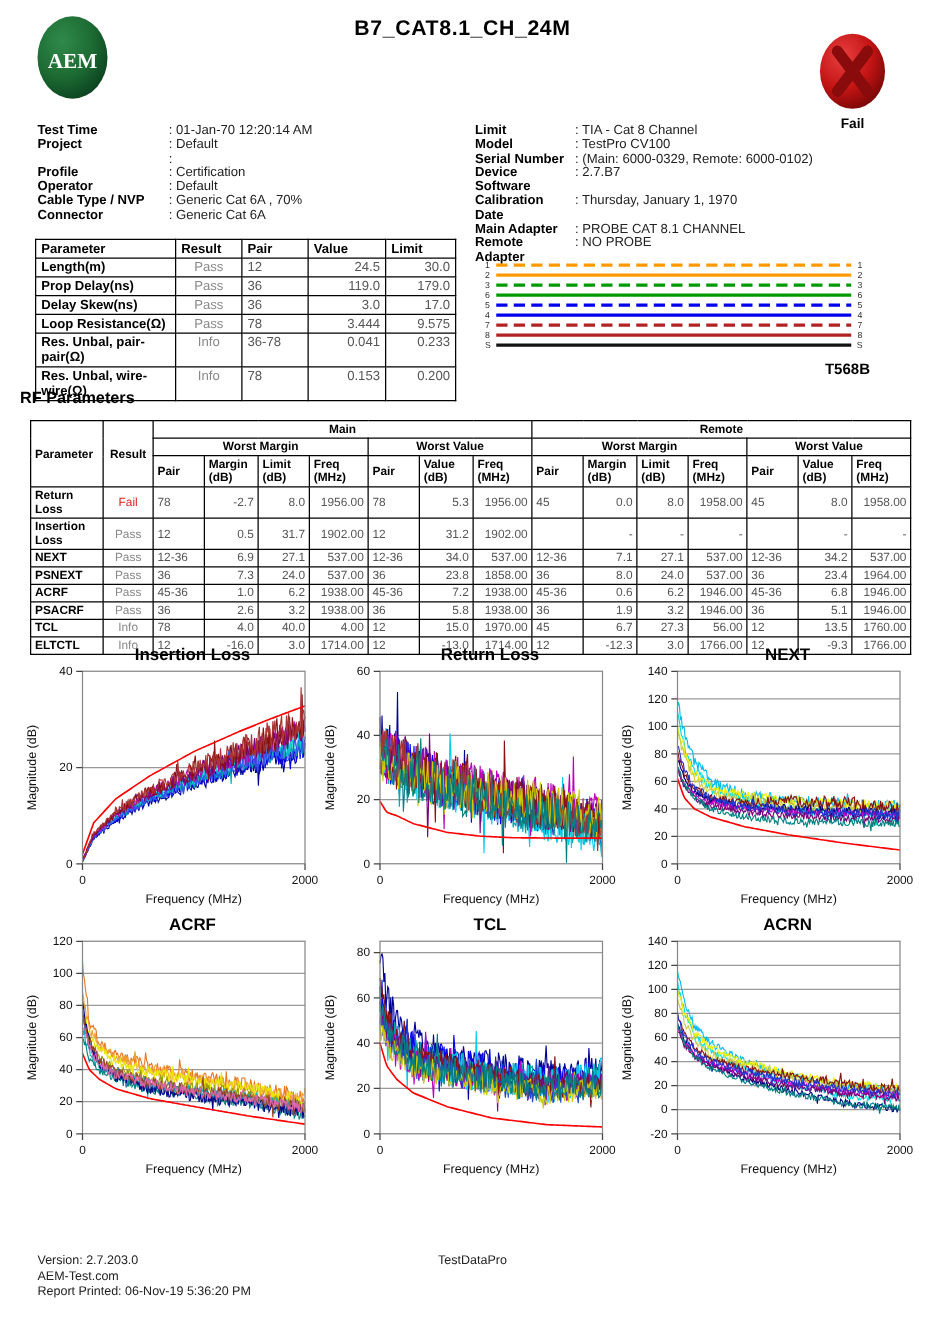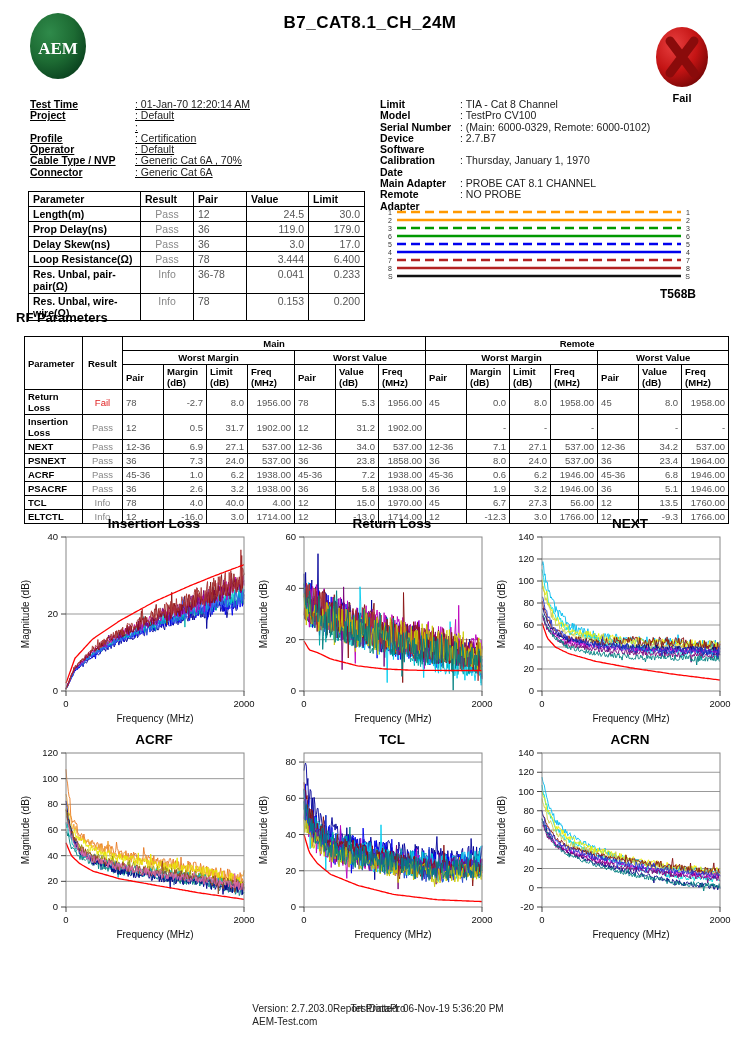--- a/index.html
+++ b/index.html
@@ -8,21 +8,21 @@
 
   
   .title{position:absolute;top:13px;left:0;right:0;text-align:center;
          font-size:17px;font-weight:bold;letter-spacing:.5px;}
   .logo{position:absolute;left:28px;top:12px;}
   .fail-badge{position:absolute;left:651px;top:26px;width:62px;text-align:center;}
   .fail-label{font-weight:bold;font-size:11px;margin-top:0;}
 
   
   .info{position:absolute;top:99px;font-size:10.5px;line-height:11.3px;}
-  .info.left{left:30px;width:335px;text-decoration:underline;}
+  .info.left{left:30px;width:335px;}
   .info.right{left:380px;width:355px;}
   .info-row{display:flex;}
   .info-label{font-weight:bold;flex:none;}
   .left .info-label{width:105px;}
   .right .info-label{width:80px;}
   .info-value{color:#222;white-space:pre;}
 
   
   .ptable{position:absolute;left:28px;top:191px;border-collapse:collapse;
           font-size:10.5px;table-layout:fixed;}
@@ -54,21 +54,21 @@
   
   .charts{position:absolute;left:18px;top:516px;display:grid;
           grid-template-columns:repeat(3,238px);grid-auto-rows:216px;}
   .chart{position:relative;}
   .chart-title{text-align:center;font-weight:bold;font-size:13.5px;height:17px;
                padding-left:34px;}
   .chart-svg{display:block;}
 
   
   .footer{position:absolute;left:30px;right:14px;top:1003px;font-size:10px;color:#222;
-          display:flex;justify-content:center;align-items:flex-start;}
+          display:flex;justify-content:flex-start;align-items:flex-start;flex-direction:column;}
   .footer .fl{line-height:12.5px;}
   .footer .fc{position:absolute;left:0;right:0;text-align:center;}
   .footer .fr{text-align:right;}
 </style>
 </head>
 <body>
 
 <div class="page">
 
   <div class="title">B7_CAT8.1_CH_24M</div>
@@ -200,21 +200,21 @@
           <td class="res">Pass</td>
           <td class="pair">36</td>
           <td class="num">3.0</td>
           <td class="num">17.0</td>
         </tr>
         <tr>
           <td class="param">Loop Resistance(Ω)</td>
           <td class="res">Pass</td>
           <td class="pair">78</td>
           <td class="num">3.444</td>
-          <td class="num">6.400</td>
+          <td class="num">9.575</td>
         </tr>
         <tr>
           <td class="param">Res. Unbal, pair-pair(Ω)</td>
           <td class="res">Info</td>
           <td class="pair">36-78</td>
           <td class="num">0.041</td>
           <td class="num">0.233</td>
         </tr>
         <tr>
           <td class="param">Res. Unbal, wire-wire(Ω)</td>

